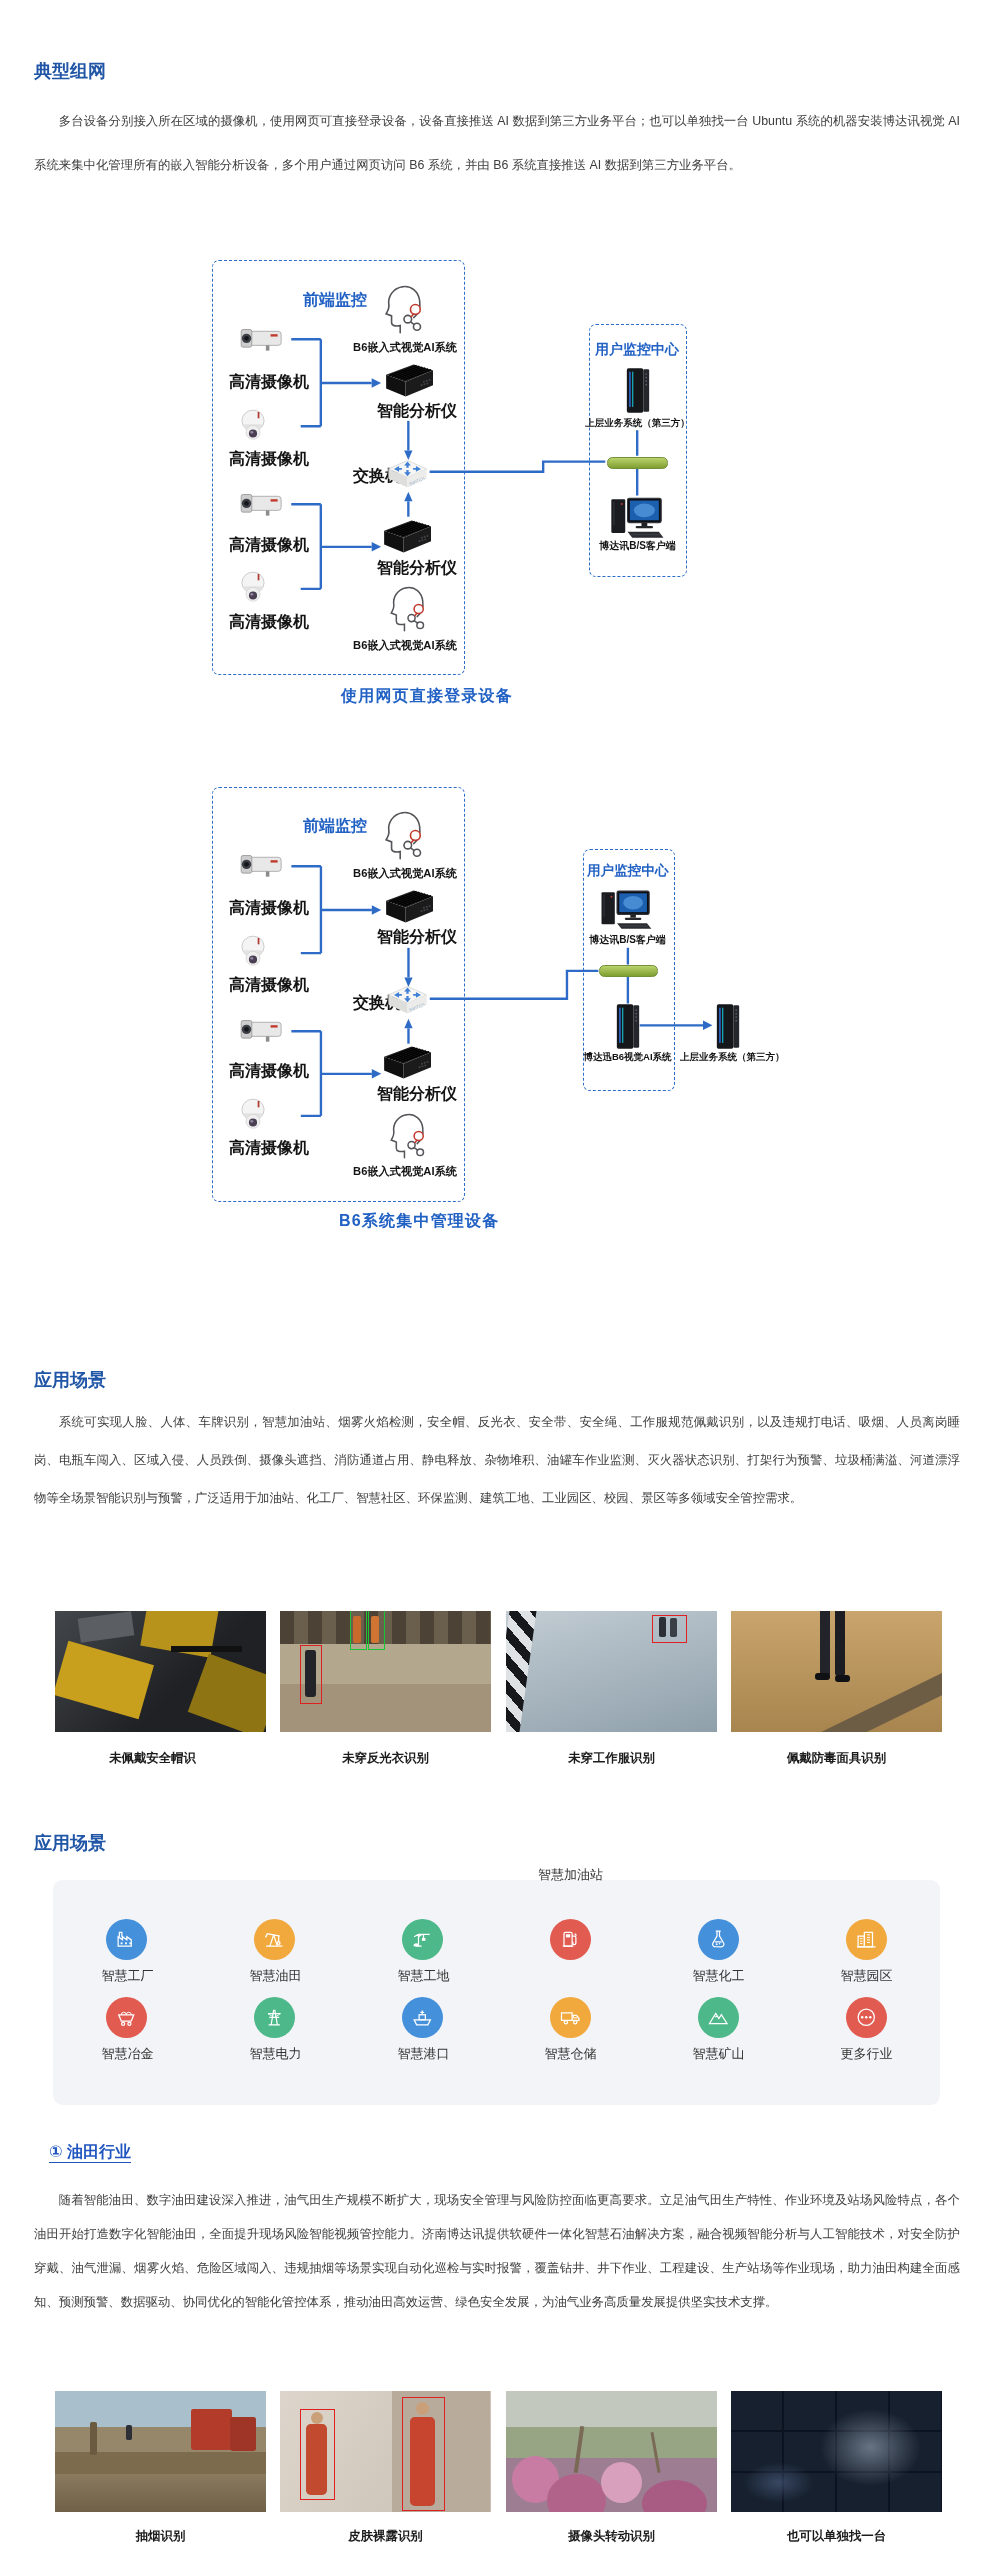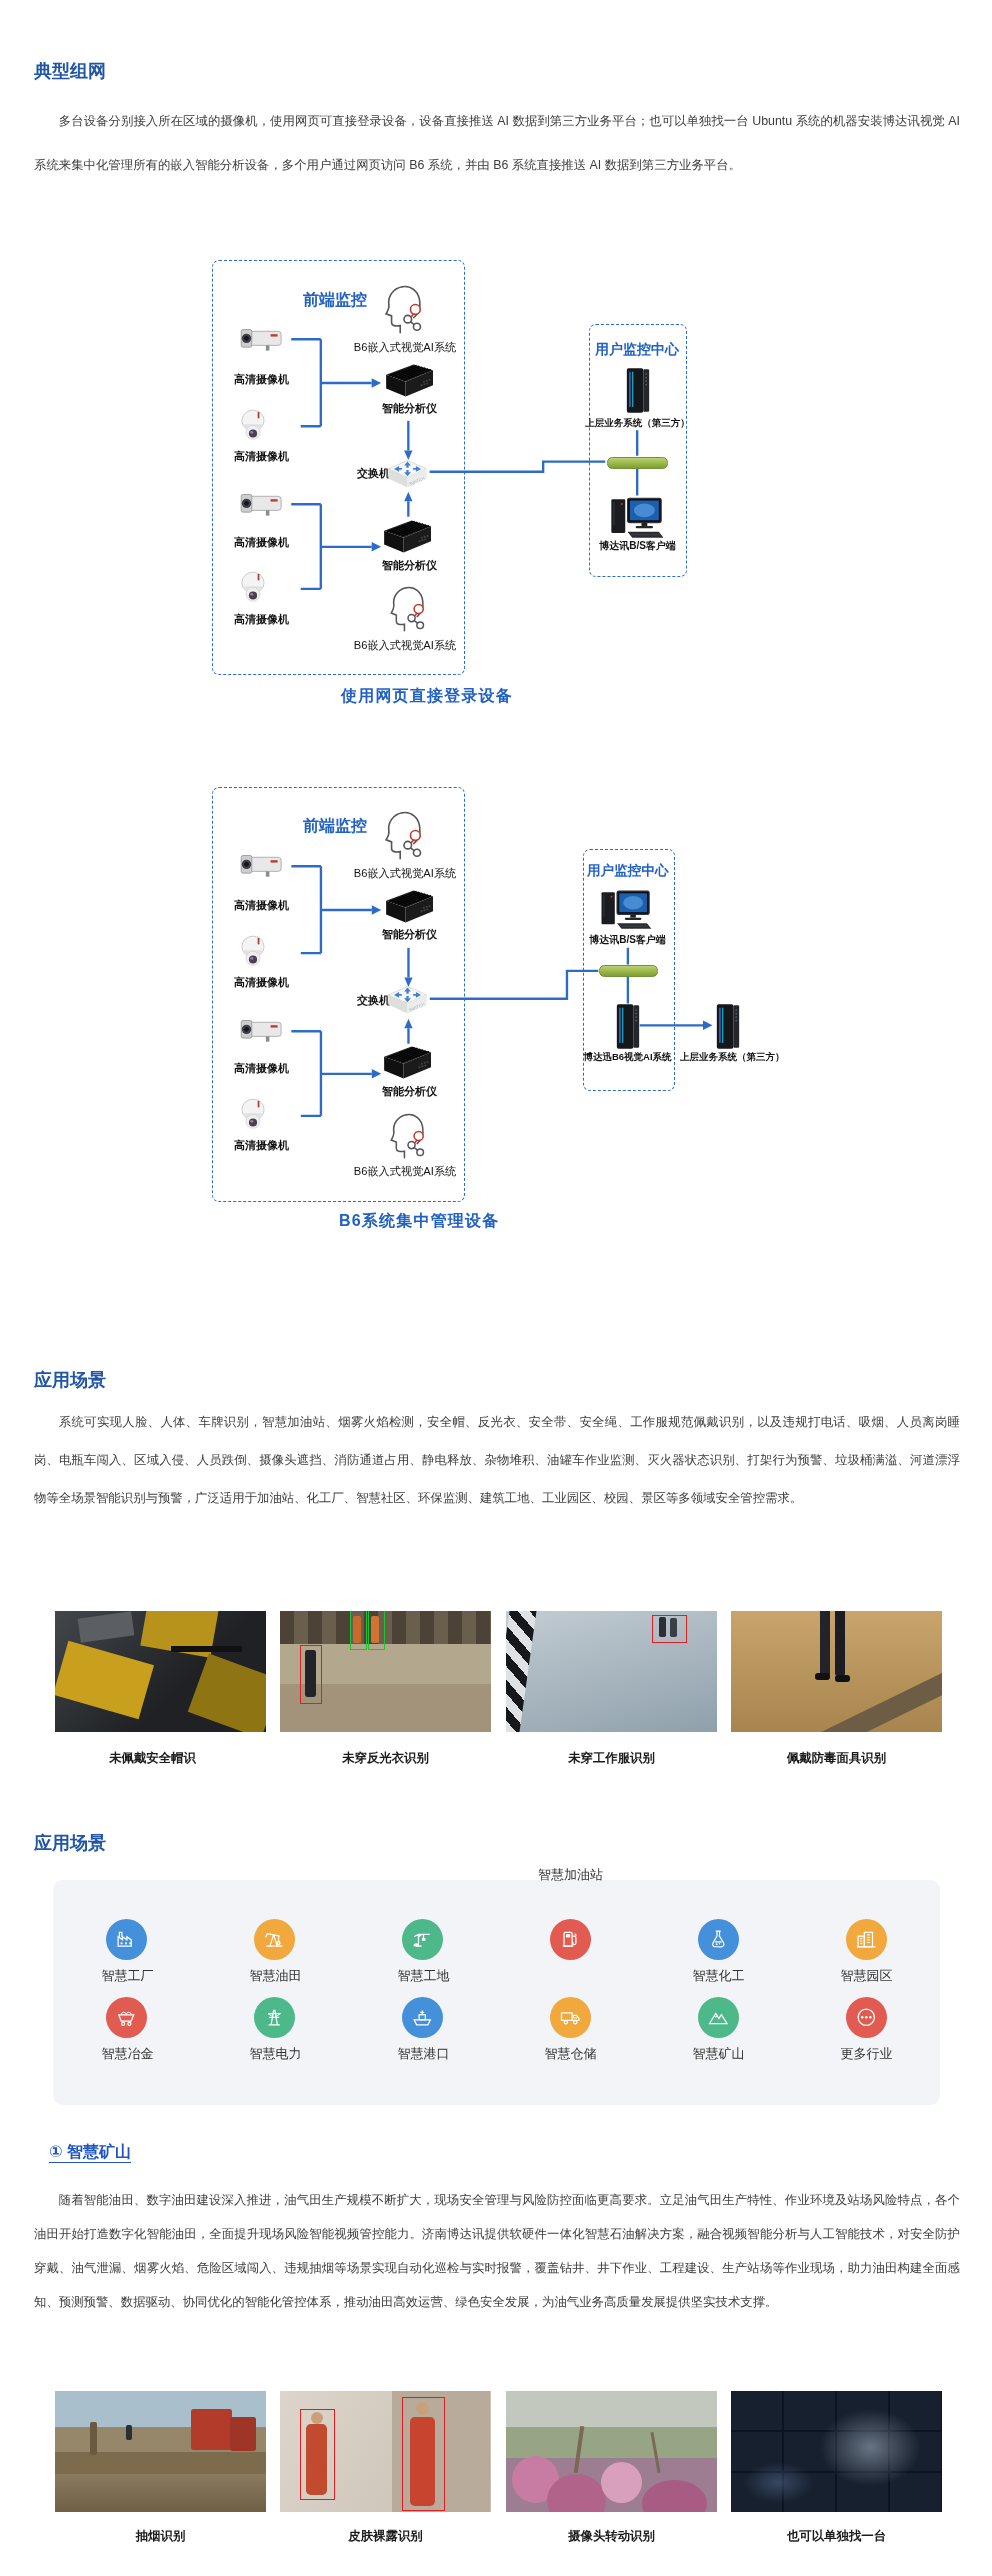--- a/index.html
+++ b/index.html
@@ -4,22 +4,22 @@
 <style>
   html,body{margin:0;padding:0;}
   body{width:993px;height:2576px;position:relative;background:#ffffff;
        font-family:"Liberation Sans","DejaVu Sans",sans-serif;overflow:hidden;}
   .abs{position:absolute;}
   h2.sec{font-size:18px;font-weight:bold;color:#2156a7;margin:0;position:absolute;}
   p.body{font-size:12.4px;color:#3d3d3d;line-height:38px;text-align:justify;
          text-indent:2em;margin:0;position:absolute;width:926px;}
   .dash-box{position:absolute;border:1.8px dashed #2b6cc8;border-radius:7px;}
   .diag-title{position:absolute;font-size:16px;font-weight:bold;color:#2161c4;white-space:nowrap;}
-  .dev-label{position:absolute;font-size:11px;font-weight:bold;color:#141414;text-align:center;white-space:nowrap;}
-  .b6-label{position:absolute;font-size:11.2px;font-weight:normal;color:#141414;text-align:center;white-space:nowrap;width:118px;}
+  .dev-label{position:absolute;font-size:16px;font-weight:bold;color:#141414;text-align:center;white-space:nowrap;}
+  .b6-label{position:absolute;font-size:11.2px;font-weight:bold;color:#141414;text-align:center;white-space:nowrap;width:118px;}
   .small-label{position:absolute;font-size:9.5px;font-weight:bold;color:#141414;text-align:center;white-space:nowrap;}
   .caption-blue{position:absolute;font-size:16px;font-weight:bold;color:#2161c4;letter-spacing:1.2px;white-space:nowrap;}
   .green-bar{position:absolute;height:10px;background:linear-gradient(#bad36c,#7f9e31);
              border:0.6px solid #73903a;border-radius:5.3px;}
   .dev{position:absolute;}
   .photo{position:absolute;width:211px;height:121px;overflow:hidden;background:#777;}
   .photo i{display:block;position:absolute;}
   .photo-cap{position:absolute;width:211px;text-align:center;font-size:12.4px;font-weight:bold;color:#1c1c1c;white-space:nowrap;}
   .panel{position:absolute;background:#f3f4f7;border-radius:9.5px;}
   .ind-circle{position:absolute;width:41px;height:41px;border-radius:50%;
@@ -479,21 +479,21 @@
     </svg>
   </div>
 <div class="ind-label" style="left:671px;top:2045px">智慧矿山</div>
 <div class="ind-circle" style="left: 846px; top: 1997px; background: rgb(226, 91, 80);">
     <svg width="22.5" height="22.5" viewBox="0 0 38 38">
       <use href="#ic-more"></use>
     </svg>
   </div>
 <div class="ind-label" style="left:819px;top:2045px">更多行业</div>
 
-<div class="oil-title" style="left:49px;top:2142px">① 智慧矿山</div>
+<div class="oil-title" style="left:49px;top:2142px">① 油田行业</div>
 <p class="body" style="left:34px;top:2183px;line-height:34px">随着智能油田、数字油田建设深入推进，油气田生产规模不断扩大，现场安全管理与风险防控面临更高要求。立足油气田生产特性、作业环境及站场风险特点，各个油田开始打造数字化智能油田，全面提升现场风险智能视频管控能力。济南博达讯提供软硬件一体化智慧石油解决方案，融合视频智能分析与人工智能技术，对安全防护穿戴、油气泄漏、烟雾火焰、危险区域闯入、违规抽烟等场景实现自动化巡检与实时报警，覆盖钻井、井下作业、工程建设、生产站场等作业现场，助力油田构建全面感知、预测预警、数据驱动、协同优化的智能化管控体系，推动油田高效运营、绿色安全发展，为油气业务高质量发展提供坚实技术支撑。</p>
 
 <div class="photo" style="left:55px;top:2391px">
   <i style="inset:0;background:linear-gradient(#a9bfcc 0 30%,#97876a 30% 50%,#7d6b4e 50%)"></i>
   <i style="left:136px;top:18px;width:41px;height:41px;background:#b23b2a;border-radius:2.4px"></i>
   <i style="left:175px;top:26px;width:26px;height:34px;background:#9e3526;border-radius:2.4px"></i>
   <i style="left:71px;top:34px;width:6px;height:15.4px;background:#2c2f35;border-radius:1.8px"></i>
   <i style="left:35px;top:31px;width:7px;height:33px;background:#6a5a40;border-radius:1.8px"></i>
   <i style="left:0px;top:83px;width:211px;height:38px;background:linear-gradient(#8a7a5e,#6f6047)"></i>
 </div>

